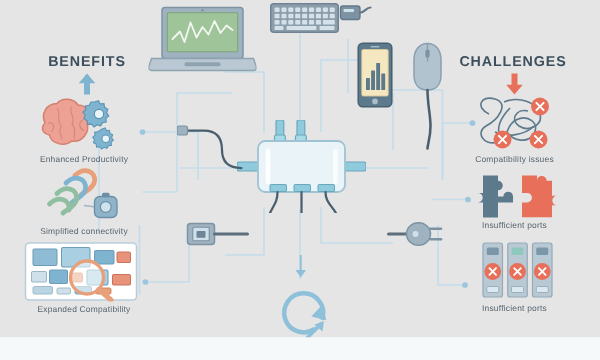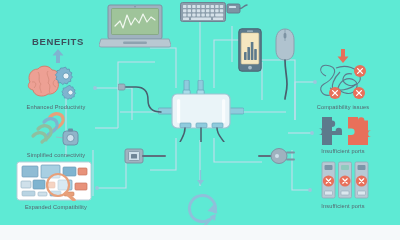--- a/index.html
+++ b/index.html
@@ -5,21 +5,21 @@
   * { box-sizing: border-box; margin: 0; padding: 0; }
   html, body {
     width: 400px; height: 225px;
     overflow: hidden;
     background: #f6f9fa;
     font-family: "Liberation Sans", sans-serif;
   }
   #stage {
     position: relative;
     width: 400px; height: 225px;
-    background: #5eead4;
+    background: #e5e5e5;
   }
   #wires { position: absolute; inset: 0; width: 400px; height: 225px; }
 
   .col-head {
     position: absolute;
     font-size: 9.5px;
     font-weight: bold;
     letter-spacing: 0.6px;
     color: #3d4f5c;
     text-align: center;
@@ -142,20 +142,21 @@
       <rect x="48" y="31" width="10" height="4" rx="1" fill="#e8a07a" stroke="#c9805c" stroke-width="0.6"></rect>
     </g>
     <g>
       <circle cx="42" cy="24" r="11" fill="#ffffff" fill-opacity="0.55" stroke="#e8a07a" stroke-width="2.2"></circle>
       <path d="M50 32 L58 39" stroke="#e8a07a" stroke-width="3.4" stroke-linecap="round"></path>
     </g>
   </svg>
 
   <div class="item-label" style="left:8px; top:204px; width:96px;">Expanded Compatibility</div>
 
+  <div class="col-head" id="challenges-head">CHALLENGES</div>
 
   <svg class="icon-svg" style="left:334px; top:48px;" width="18" height="16" viewBox="0 0 18 16">
     <path d="M9 15 L3.5 8.5 H7 V1 H11 V8.5 H14.5 Z" fill="#e8705a"></path>
   </svg>
 
   <svg class="icon-svg" style="left:316px; top:62px;" width="56" height="40" viewBox="0 0 56 40">
     <g fill="none" stroke="#5d7a8c" stroke-width="1.1">
       <path d="M10 14 C1 10 4 1 14 4 C24 7 16 18 8 22 C1 26 6 35 15 33 C24 31 20 22 28 18 C36 14 44 20 40 27 C36 34 26 32 22 26"></path>
       <path d="M20 6 C30 2 42 6 44 14 C46 22 36 26 30 22 C24 18 28 10 36 12"></path>
       <path d="M14 26 C22 30 34 28 40 22"></path>

